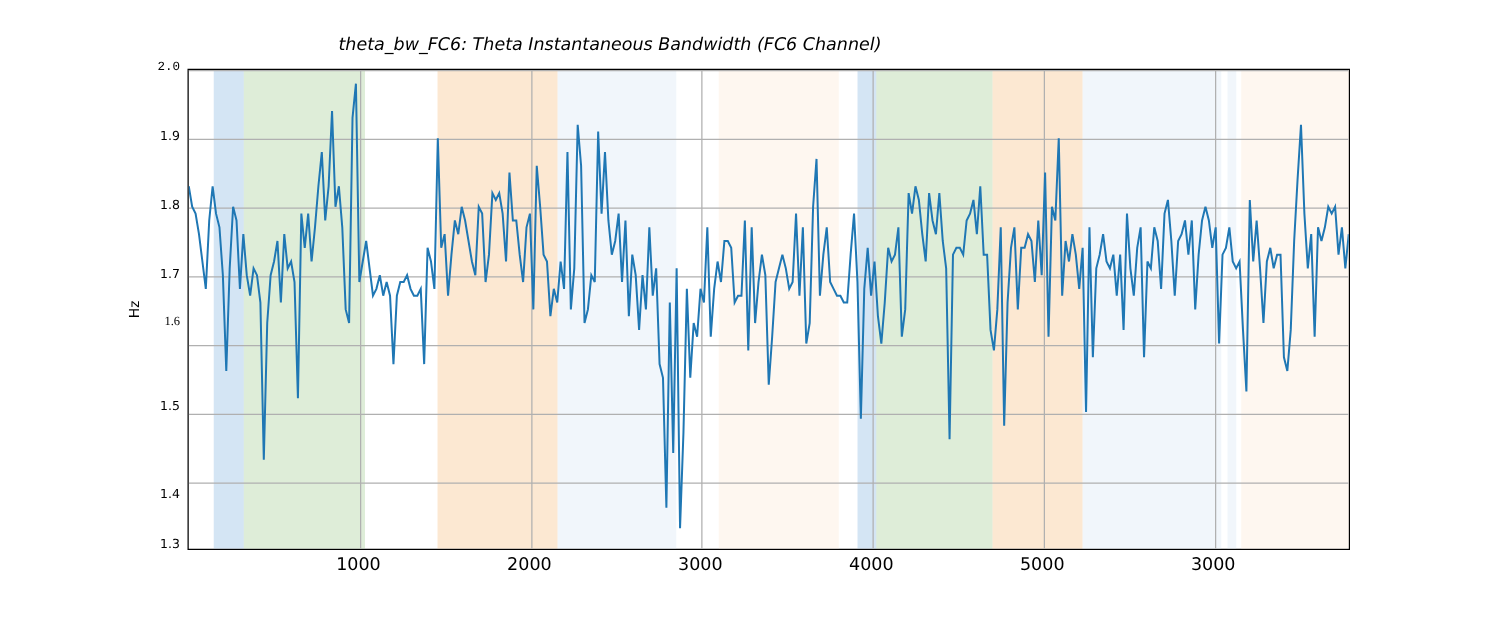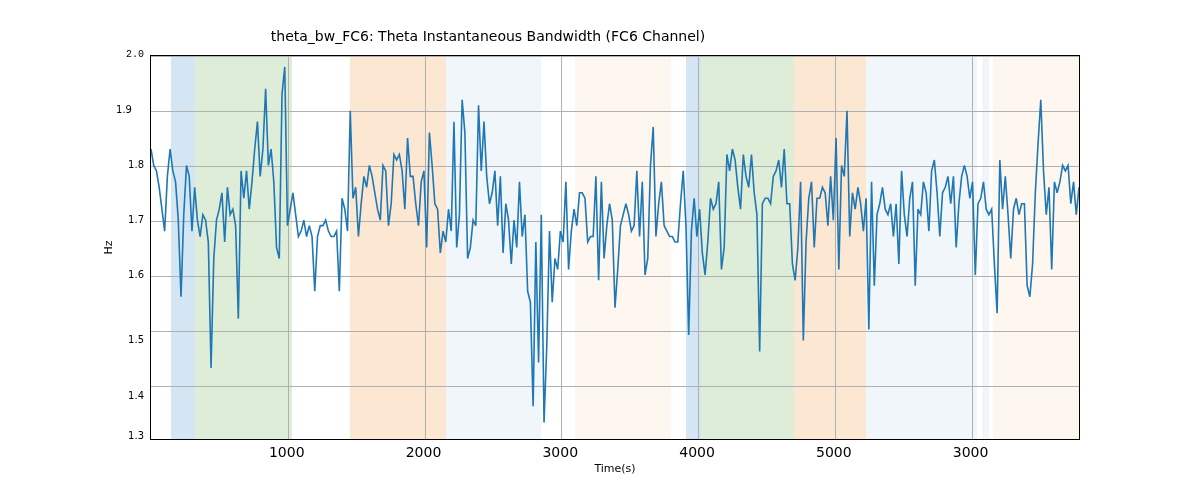--- a/index.html
+++ b/index.html
@@ -28,20 +28,21 @@
     overflow: hidden;
     background: #ffffff;
   }
   .title {
     position: absolute;
     top: 28px;
     left: 0;
     width: 976px;
     text-align: center;
     font-size: 14px;
+    font-style: italic;
   }
   .ylabel {
     position: absolute;
     left: 100px;
     top: 55px;
     height: 385px;
     width: 16px;
     display: flex;
     align-items: center;
     justify-content: center;
@@ -144,34 +145,33 @@
       <div class="gridline-h" style="top: 220px;"></div>
       <div class="gridline-h" style="top: 165px;"></div>
       <div class="gridline-h" style="top: 110px;"></div>
       <div class="gridline-h" style="top: 55px;"></div>
       <div class="gridline-h" style="top: 0px;"></div>
       <svg class="plotline" viewBox="0 0 930 385" preserveAspectRatio="none">
       <polyline id="series-poly" points="0,93.49999999999994 2.735294117647059,110 5.470588235294118,115.5 8.205882352941176,132 10.941176470588236,154 13.676470588235293,176.00000000000006 16.41176470588235,121 19.147058823529413,93.49999999999994 21.88235294117647,115.5 24.61764705882353,126.5 27.352941176470587,165.00000000000006 30.08823529411765,242 32.8235294117647,159.50000000000003 35.55882352941177,110 38.294117647058826,121 41.029411764705884,176.00000000000006 43.76470588235294,132 46.5,165.00000000000006 49.23529411764706,181.50000000000003 51.97058823529412,159.50000000000003 54.705882352941174,165.00000000000006 57.44117647058824,187.00000000000006 60.1764705882353,313.50000000000006 62.91176470588235,203.50000000000006 65.6470588235294,165.00000000000006 68.38235294117648,154 71.11764705882354,137.50000000000003 73.85294117647058,187.00000000000006 76.58823529411765,132 79.32352941176471,159.50000000000003 82.05882352941177,154 84.79411764705883,170.50000000000003 87.52941176470588,264 90.26470588235294,115.5 93,143 95.73529411764706,115.5 98.47058823529412,154 101.20588235294117,126.5 103.94117647058825,93.49999999999994 106.67647058823529,66.00000000000006 109.41176470588235,121 112.14705882352942,93.49999999999994 114.88235294117648,33 117.61764705882352,110 120.3529411764706,93.49999999999994 123.08823529411765,126.5 125.8235294117647,192.50000000000006 128.55882352941177,203.50000000000006 131.2941176470588,38.50000000000006 134.02941176470588,11 136.76470588235296,170.50000000000003 139.5,154 142.23529411764707,137.50000000000003 144.97058823529412,159.50000000000003 147.70588235294116,181.50000000000003 150.44117647058823,176.00000000000006 153.1764705882353,165.00000000000006 155.91176470588235,181.50000000000003 158.64705882352942,170.50000000000003 161.38235294117646,181.50000000000003 164.11764705882354,236.49999999999997 166.85294117647058,181.50000000000003 169.58823529411765,170.50000000000003 172.32352941176472,170.50000000000003 175.05882352941177,165.00000000000006 177.7941176470588,176.00000000000006 180.52941176470588,181.50000000000003 183.26470588235293,181.50000000000003 186,176.00000000000006 188.73529411764707,236.49999999999997 191.47058823529412,143 194.2058823529412,154 196.94117647058823,176.00000000000006 199.67647058823528,55.00000000000006 202.41176470588235,143 205.1470588235294,132 207.8823529411765,181.50000000000003 210.61764705882354,148.50000000000003 213.35294117647058,121 216.08823529411765,132 218.8235294117647,110 221.55882352941174,121 224.29411764705884,137.50000000000003 227.02941176470588,154 229.76470588235296,165.00000000000006 232.5,110 235.23529411764704,115.5 237.9705882352941,170.50000000000003 240.7058823529412,148.50000000000003 243.44117647058826,99 246.1764705882353,104.49999999999994 248.91176470588235,99 251.6470588235294,115.5 254.3823529411765,154 257.11764705882354,82.49999999999994 259.8529411764706,121 262.5882352941176,121 265.3235294117647,148.50000000000003 268.05882352941177,170.50000000000003 270.79411764705884,126.5 273.5294117647059,115.5 276.2647058823529,192.50000000000006 279,76.99999999999994 281.735294117647,110 284.47058823529414,148.50000000000003 287.2058823529412,154 289.94117647058823,198.00000000000006 292.6764705882353,176.00000000000006 295.4117647058823,187.00000000000006 298.14705882352945,154 300.88235294117646,176.00000000000006 303.61764705882354,66.00000000000006 306.3529411764706,192.50000000000006 309.0882352941176,159.50000000000003 311.8235294117647,44.00000000000006 314.55882352941177,76.99999999999994 317.29411764705884,203.50000000000006 320.02941176470586,192.50000000000006 322.7647058823529,165.00000000000006 325.5,170.50000000000003 328.2352941176471,49.50000000000006 330.97058823529414,115.5 333.70588235294116,66.00000000000006 336.44117647058823,121 339.1764705882353,148.50000000000003 341.9117647058824,137.50000000000003 344.64705882352945,115.5 347.38235294117646,170.50000000000003 350.11764705882354,121 352.85294117647055,198.00000000000006 355.5882352941176,148.50000000000003 358.3235294117647,165.00000000000006 361.05882352941177,208.99999999999997 363.79411764705884,165.00000000000006 366.52941176470586,192.50000000000006 369.2647058823529,126.5 372,181.50000000000003 374.7352941176471,159.50000000000003 377.47058823529414,236.49999999999997 380.20588235294116,247.5 382.94117647058823,351.99999999999994 385.6764705882353,187.00000000000006 388.4117647058824,308.00000000000006 391.1470588235294,159.50000000000003 393.88235294117646,368.5 396.61764705882354,291.5 399.35294117647055,176.00000000000006 402.0882352941177,247.5 404.8235294117647,203.50000000000006 407.55882352941177,214.49999999999997 410.2941176470588,176.00000000000006 413.02941176470586,187.00000000000006 415.764705882353,126.5 418.5,214.49999999999997 421.2352941176471,176.00000000000006 423.9705882352941,154 426.70588235294116,170.50000000000003 429.44117647058823,137.50000000000003 432.1764705882353,137.50000000000003 434.9117647058824,143 437.6470588235294,187.00000000000006 440.38235294117646,181.50000000000003 443.1176470588235,181.50000000000003 445.8529411764706,121 448.5882352941177,225.49999999999997 451.3235294117647,126.5 454.05882352941177,203.50000000000006 456.7941176470588,170.50000000000003 459.5294117647059,148.50000000000003 462.2647058823529,165.00000000000006 465,253 467.7352941176471,214.49999999999997 470.4705882352941,170.50000000000003 473.20588235294116,159.50000000000003 475.9411764705882,148.50000000000003 478.67647058823525,159.50000000000003 481.4117647058824,176.00000000000006 484.14705882352945,170.50000000000003 486.8823529411765,115.5 489.61764705882354,181.50000000000003 492.3529411764706,126.5 495.0882352941176,219.99999999999997 497.8235294117647,203.50000000000006 500.55882352941177,110 503.2941176470588,71.49999999999994 506.02941176470586,181.50000000000003 508.764705882353,148.50000000000003 511.50000000000006,126.5 514.2352941176471,170.50000000000003 516.9705882352941,176.00000000000006 519.7058823529412,181.50000000000003 522.4411764705883,181.50000000000003 525.1764705882352,187.00000000000006 527.9117647058823,187.00000000000006 530.6470588235294,148.50000000000003 533.3823529411765,115.5 536.1176470588235,170.50000000000003 538.8529411764706,280.5 541.5882352941177,176.00000000000006 544.3235294117648,143 547.0588235294118,181.50000000000003 549.7941176470588,154 552.5294117647059,198.00000000000006 555.2647058823529,219.99999999999997 558,187.00000000000006 560.7352941176471,143 563.470588235294,154 566.2058823529411,148.50000000000003 568.9411764705883,126.5 571.6764705882354,214.49999999999997 574.4117647058824,192.50000000000006 577.1470588235294,99 579.8823529411765,115.5 582.6176470588235,93.49999999999994 585.3529411764706,104.49999999999994 588.0882352941176,132 590.8235294117646,154 593.5588235294117,99 596.2941176470589,121 599.029411764706,132 601.7647058823529,99 604.5,137.50000000000003 607.2352941176471,159.50000000000003 609.9705882352941,297 612.7058823529412,148.50000000000003 615.4411764705882,143 618.1764705882352,143 620.9117647058823,148.50000000000003 623.6470588235294,121 626.3823529411765,115.5 629.1176470588235,104.49999999999994 631.8529411764706,132 634.5882352941177,93.49999999999994 637.3235294117648,148.50000000000003 640.0588235294117,148.50000000000003 642.7941176470588,208.99999999999997 645.5294117647059,225.49999999999997 648.2647058823529,192.50000000000006 651,126.5 653.735294117647,286 656.4705882352941,187.00000000000006 659.2058823529412,143 661.9411764705883,126.5 664.6764705882354,192.50000000000006 667.4117647058823,143 670.1470588235294,143 672.8823529411765,132 675.6176470588235,137.50000000000003 678.3529411764706,170.50000000000003 681.0882352941176,121 683.8235294117648,165.00000000000006 686.5588235294118,82.49999999999994 689.2941176470589,214.49999999999997 692.0294117647059,110 694.7647058823529,121 697.5,55.00000000000006 700.2352941176471,181.50000000000003 702.9705882352941,137.50000000000003 705.7058823529411,154 708.4411764705882,132 711.1764705882352,148.50000000000003 713.9117647058824,176.00000000000006 716.6470588235294,143 719.3823529411765,275 722.1176470588235,126.5 724.8529411764706,230.99999999999997 727.5882352941177,159.50000000000003 730.3235294117646,148.50000000000003 733.0588235294117,132 735.7941176470588,154 738.5294117647059,159.50000000000003 741.264705882353,148.50000000000003 744,181.50000000000003 746.7352941176471,148.50000000000003 749.4705882352941,208.99999999999997 752.2058823529412,115.5 754.9411764705883,159.50000000000003 757.6764705882352,181.50000000000003 760.4117647058823,143 763.1470588235294,126.5 765.8823529411765,230.99999999999997 768.6176470588235,154 771.3529411764706,159.50000000000003 774.0882352941177,126.5 776.8235294117648,137.50000000000003 779.5588235294118,176.00000000000006 782.2941176470588,115.5 785.0294117647059,104.49999999999994 787.7647058823529,137.50000000000003 790.5,181.50000000000003 793.2352941176471,137.50000000000003 795.970588235294,132 798.7058823529411,121 801.4411764705883,148.50000000000003 804.1764705882354,121 806.9117647058824,192.50000000000006 809.6470588235294,148.50000000000003 812.3823529411765,121 815.1176470588235,110 817.8529411764706,121 820.5882352941176,143 823.3235294117646,126.5 826.0588235294117,219.99999999999997 828.7941176470589,148.50000000000003 831.529411764706,143 834.2647058823529,126.5 837,154 839.7352941176471,159.50000000000003 842.4705882352941,154 845.2058823529412,208.99999999999997 847.9411764705882,258.5 850.6764705882352,104.49999999999994 853.4117647058823,154 856.1470588235294,121 858.8823529411765,159.50000000000003 861.6176470588235,203.50000000000006 864.3529411764706,154 867.0882352941177,143 869.8235294117648,159.50000000000003 872.5588235294117,148.50000000000003 875.2941176470588,148.50000000000003 878.0294117647059,230.99999999999997 880.7647058823529,242 883.5,208.99999999999997 886.235294117647,137.50000000000003 888.9705882352941,87.99999999999994 891.7058823529412,44.00000000000006 894.4411764705883,115.5 897.1764705882354,159.50000000000003 899.9117647058823,132 902.6470588235294,214.49999999999997 905.3823529411765,126.5 908.1176470588235,137.50000000000003 910.8529411764706,126.5 913.5882352941176,110 916.3235294117648,115.5 919.0588235294118,110 921.7941176470589,148.50000000000003 924.5294117647059,126.5 927.2647058823529,159.50000000000003 930,132"></polyline>
     </svg>
   </div>
 
-  <div class="xlabel">Time(s)</div>
 
   <div id="xtick-container">
       <div class="xtick" style="left: 286.765px;">1000</div>
       <div class="xtick" style="left: 423.529px;">2000</div>
       <div class="xtick" style="left: 560.294px; text-align: center;">3000</div>
       <div class="xtick" style="left: 697.059px;">4000</div>
       <div class="xtick" style="left: 833.824px;">5000</div>
       <div class="xtick" style="left: 970.588px;">3000</div>
     </div>
   <div id="ytick-container">
       <div class="ytick" style="top: 436px;">1.3</div>
       <div class="ytick" style="top: 396px;">1.4</div>
-      <div class="ytick" style="top: 340px;">1.5</div>
-      <div class="ytick" style="top: 275px;">1.6</div>
+      <div class="ytick" style="top: 326px;">1.5</div>
+      <div class="ytick" style="top: 258px; font-family: Liberation Serif, serif;">1.6</div>
       <div class="ytick" style="top: 220px; text-align: right;">1.7</div>
       <div class="ytick" style="top: 165px;">1.8</div>
-      <div class="ytick" style="top: 110px; text-align: center;">1.9</div>
+      <div class="ytick" style="top: 110px;">1.9</div>
       <div class="ytick" style="top: 55px; font-family: Liberation Mono, monospace;">2.0</div>
     </div>
 
 </div>
 
 </body></html>

